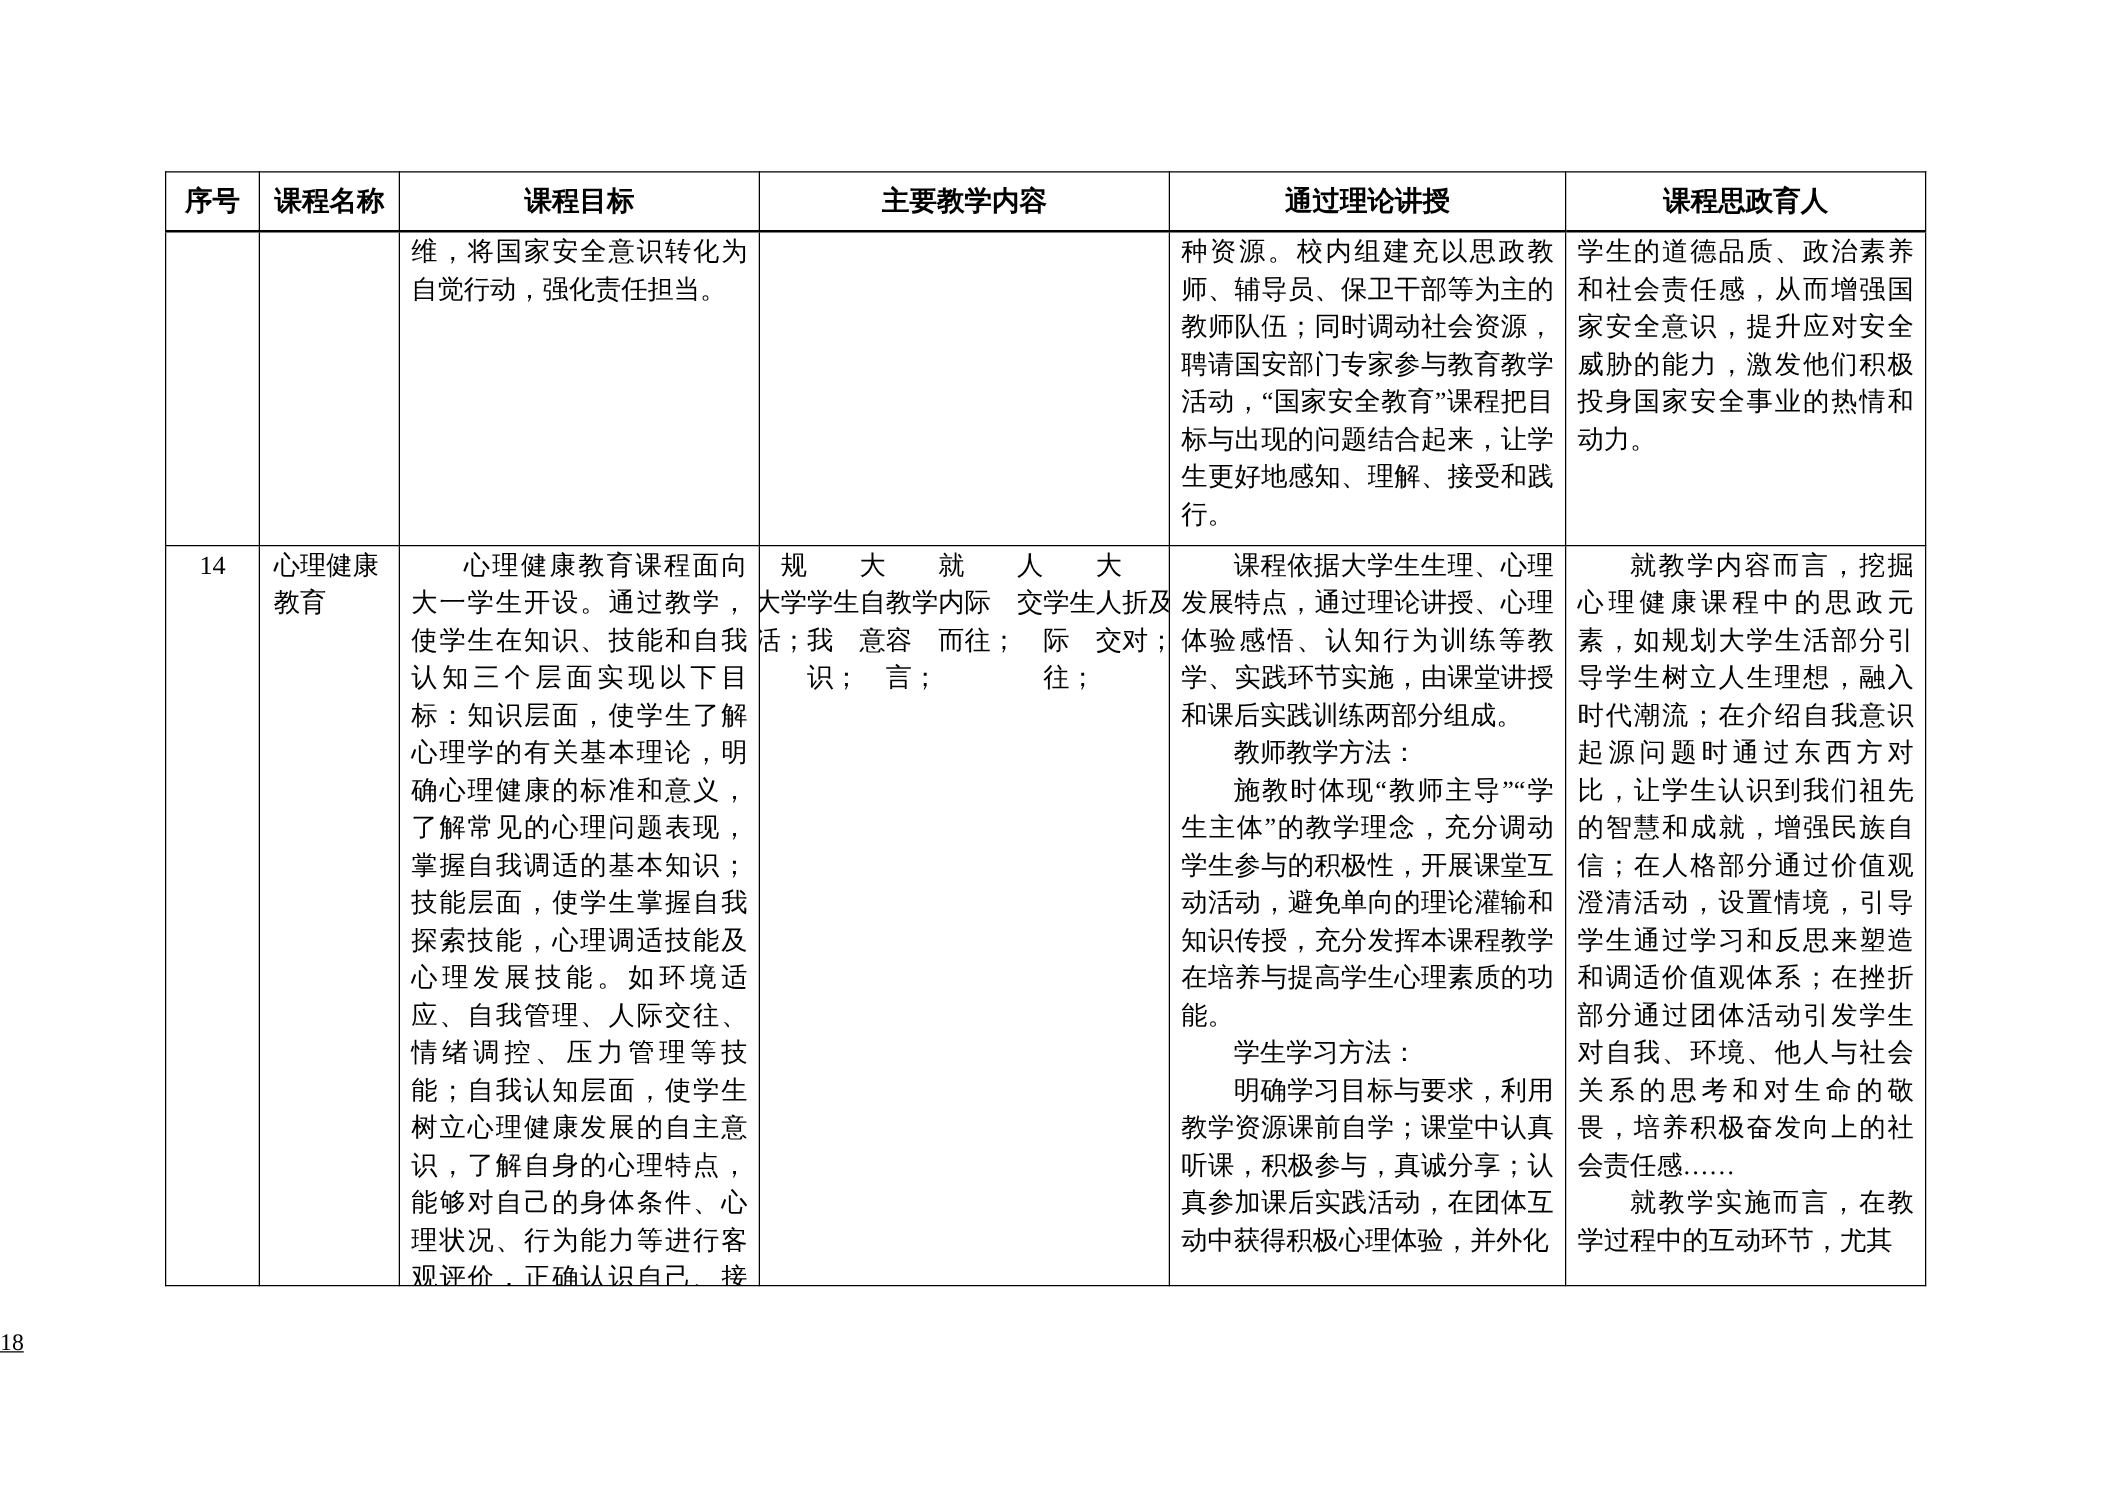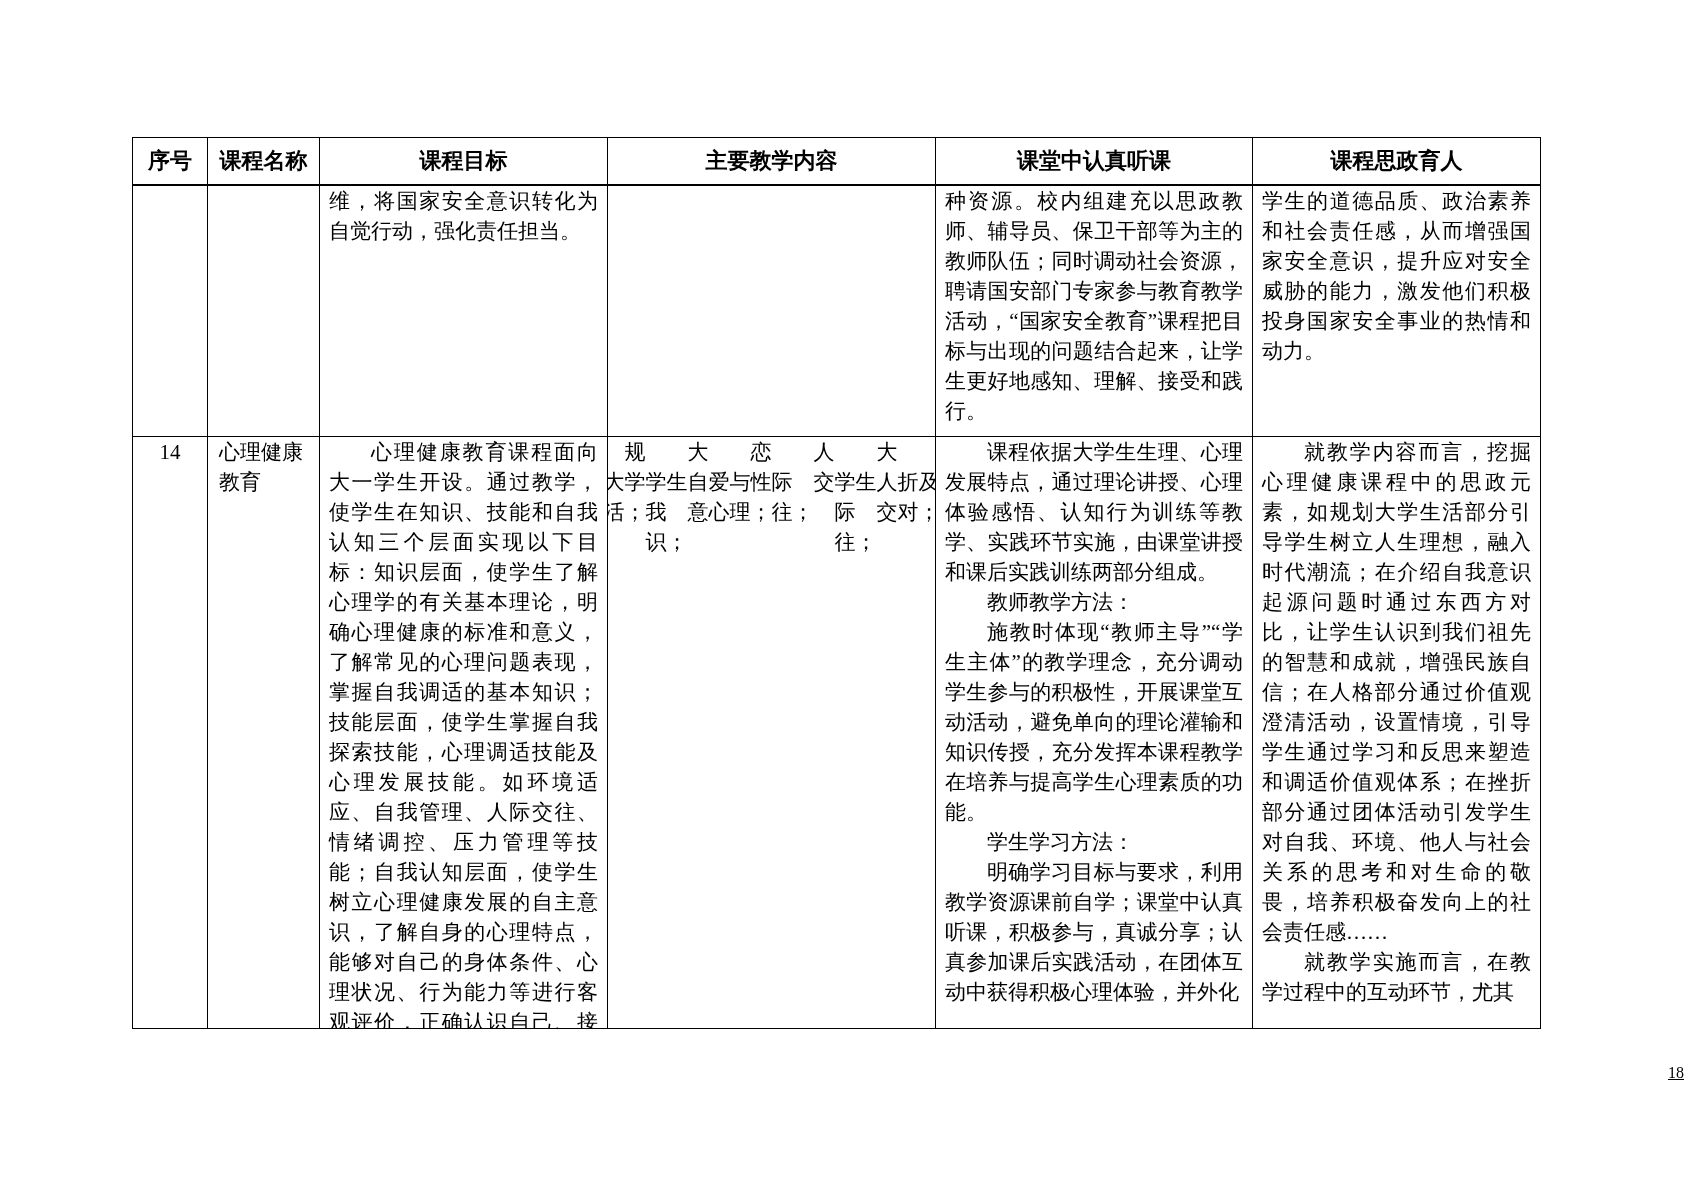--- a/index.html
+++ b/index.html
@@ -57,22 +57,22 @@
     text-align: justify;
     text-justify: inter-ideograph;
     word-break: break-all;
   }
   .para.indent { text-indent: 2em; }
   .page-number {
     position: absolute;
     left: 0;
     right: 0;
     top: 1064px;
-    text-align: right;
-    font-size: 16px;
+    text-align: left;
+    font-size: 19px;
     text-decoration: underline;
   }
 </style>
 </head>
 <body>
 
 <table class="course-table">
   <colgroup>
     <col style="width:75px">
     <col style="width:112px">
@@ -80,21 +80,21 @@
     <col style="width:328px">
     <col style="width:317px">
     <col style="width:288px">
   </colgroup>
   <thead>
     <tr>
       <th>序号</th>
       <th>课程名称</th>
       <th>课程目标</th>
       <th>主要教学内容</th>
-      <th>课堂中认真听课</th>
+      <th>通过理论讲授</th>
       <th>课程思政育人</th>
     </tr>
   </thead>
   <tbody>
     <tr class="row-cont">
       <td>
         <div class="cellbox seq"></div>
       </td>
       <td>
         <div class="cellbox name"></div>
@@ -128,21 +128,21 @@
       <td>
         <div class="cellbox">
             <div class="para indent">心理健康教育课程面向大一学生开设。通过教学，使学生在知识、技能和自我认知三个层面实现以下目标：知识层面，使学生了解心理学的有关基本理论，明确心理健康的标准和意义，了解常见的心理问题表现，掌握自我调适的基本知识；技能层面，使学生掌握自我探索技能，心理调适技能及心理发展技能。如环境适应、自我管理、人际交往、情绪调控、压力管理等技能；自我认知层面，使学生树立心理健康发展的自主意识，了解自身的心理特点，能够对自己的身体条件、心理状况、行为能力等进行客观评价，正确认识自己、接纳自己，在遇到心理</div>
           </div>
       </td>
       <td>
         <div class="cellbox center">
             <div class="para indent">健康与心理健康；</div>
             <div class="para indent">规划大学生活；</div>
             <div class="para indent">大学生自我意识；</div>
-            <div class="para indent">恋爱与性心理；</div>
+            <div class="para indent">就教学内容而言；</div>
             <div class="para indent">人际交往；</div>
             <div class="para indent">大学生人际交往；</div>
             <div class="para indent">挫折及应对；</div>
             <div class="para indent">健康与心理健康；</div>
           </div>
       </td>
       <td>
         <div class="cellbox">
             <div class="para indent">课程依据大学生生理、心理发展特点，通过理论讲授、心理体验感悟、认知行为训练等教学、实践环节实施，由课堂讲授和课后实践训练两部分组成。</div>
             <div class="para indent">教师教学方法：</div>

